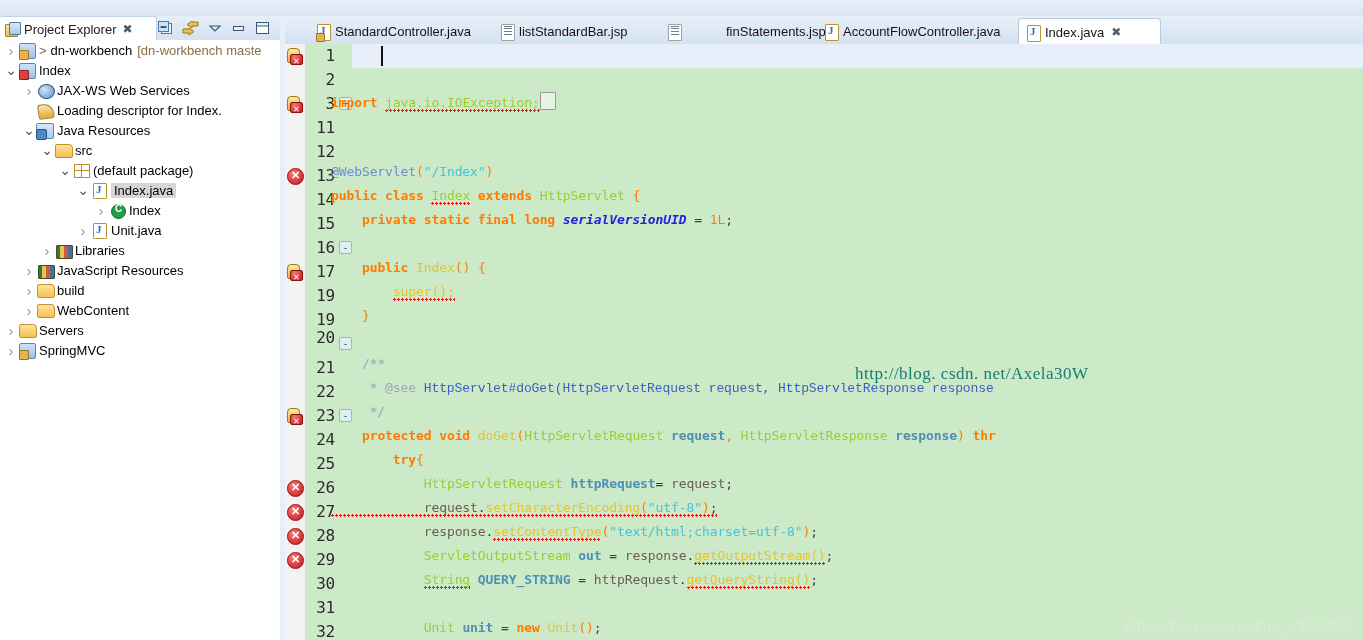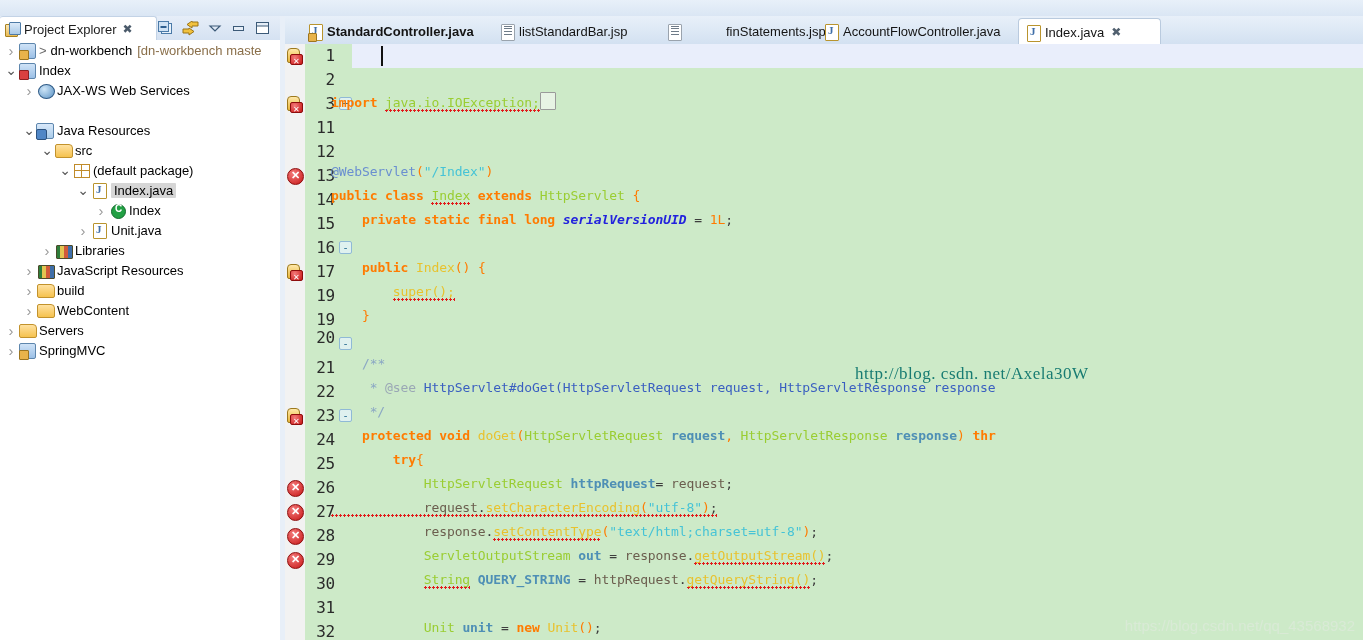--- a/index.html
+++ b/index.html
@@ -142,21 +142,21 @@
 
   
   .kw{color:#ff7b00;font-weight:bold;}
   .typ2{color:#9acd32;}
   .var{color:#4e8fb5;font-weight:bold;}
   .fld{color:#2222dd;font-style:italic;font-weight:bold;}
   .mth{color:#e8c22e;}
   .str{color:#46c3d6;}
   .num{color:#ff7b00;}
   .ann{color:#6a8fd0;}
-  .cmt{color:#4aa0cc;}
+  .cmt{color:#4aa0cc;font-family:Liberation Mono, monospace;}
   .cmt2{color:#8aa7c4;}
   .pln{color:#6b5e4e;}
   .plnb{color:#3d3d3d;}
   .punc{color:#ff7b00;}
 </style>
 </head>
 <body>
 
 <div class="app">
 
@@ -234,20 +234,27 @@
           </span>
           <span class="lbl">Index</span>
         </div>
         <div class="trow" style="top: 40px; position: absolute; left: 22px;">
           <span class="arrow" style="font-size: 15px;">›</span>
           <span class="ic">
             <span class="i-jaxws"></span>
           </span>
           <span class="lbl">JAX-WS Web Services</span>
         </div>
+        <div class="trow" style="top: 60px; position: absolute; left: 22px;">
+          <span class="arrow"></span>
+          <span class="ic">
+            <span class="i-desc"></span>
+          </span>
+          <span class="lbl">Loading descriptor for Index.</span>
+        </div>
         <div class="trow" style="top: 80px; position: absolute; left: 22px;">
           <span class="arrow open" style="font-size: 14px; line-height: 10px;">⌄</span>
           <span class="ic">
             <span class="i-ws"></span>
           </span>
           <span class="lbl">Java Resources</span>
         </div>
         <div class="trow" style="top: 100px; position: absolute; left: 40px;">
           <span class="arrow open" style="font-size: 14px; line-height: 10px;">⌄</span>
           <span class="ic">
@@ -325,21 +332,21 @@
           </span>
           <span class="lbl">SpringMVC</span>
         </div>
       </div>
   </div>
 
   <div class="sash"></div>
 
   <div class="editorarea">
     <div class="etabrow" id="etabs">
-        <div class="etab" style="left: 16px; width: 190px; font-weight: bold;">
+        <div class="etab" style="left: 24px; width: 190px;">
           <span class="ti">
             <span class="ti-java warn"></span>
           </span>
           <span class="tl">StandardController.java</span>
         </div>
         <div class="etab" style="left: 208px; width: 160px;">
           <span class="ti">
             <span class="ti-jsp"></span>
           </span>
           <span class="tl">listStandardBar.jsp</span>

